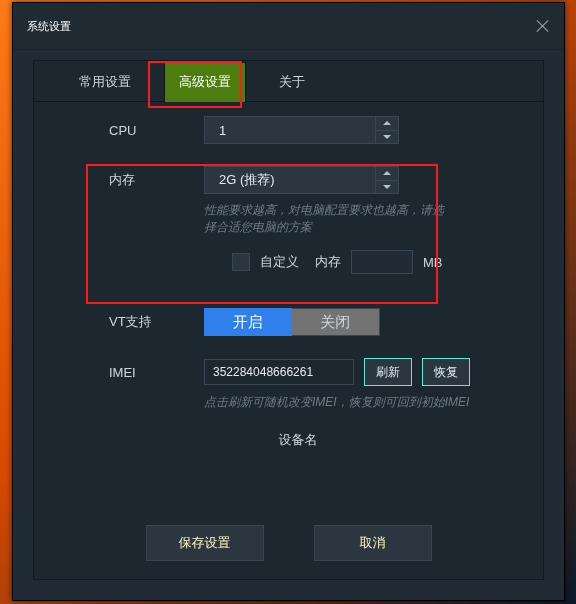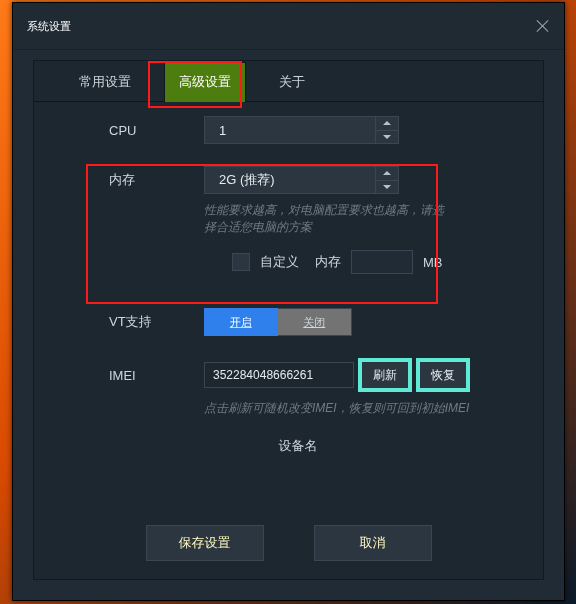--- a/index.html
+++ b/index.html
@@ -185,24 +185,23 @@
   }
 
   .red-box-mem {
     position: absolute;
     border: 2px solid #ff1a1a;
     pointer-events: none;
   }
 
   .segbtn {
     display: flex;
-    width: 148px;
+    width: 176px;
     height: 28px;
-    font-size: 11px;
-    text-decoration: underline;
+    font-size: 15px;
   }
   .segbtn > div {
     flex: 1;
     display: flex;
     align-items: center;
     justify-content: center;
     cursor: pointer;
   }
   .seg-on {
     background: #2f80ed;
@@ -222,27 +221,27 @@
     border: 1px solid #3a4651;
     color: #e6ebef;
     font-size: 12px;
     padding: 0 8px;
     box-sizing: border-box;
   }
   .smbtn {
     width: 46px;
     height: 26px;
     background: #2b3640;
-    border: 4px solid #5eead4;
+    border: 1px solid #5eead4;
     color: #e6ebef;
     font-size: 12px;
     display: inline-flex;
     align-items: center;
     justify-content: center;
-    margin-left: 4px;
+    margin-left: 10px;
     cursor: pointer;
   }
 
   .footer {
     position: absolute;
     left: 0; right: 0; bottom: 18px;
     display: flex;
     justify-content: center;
     gap: 50px;
   }

